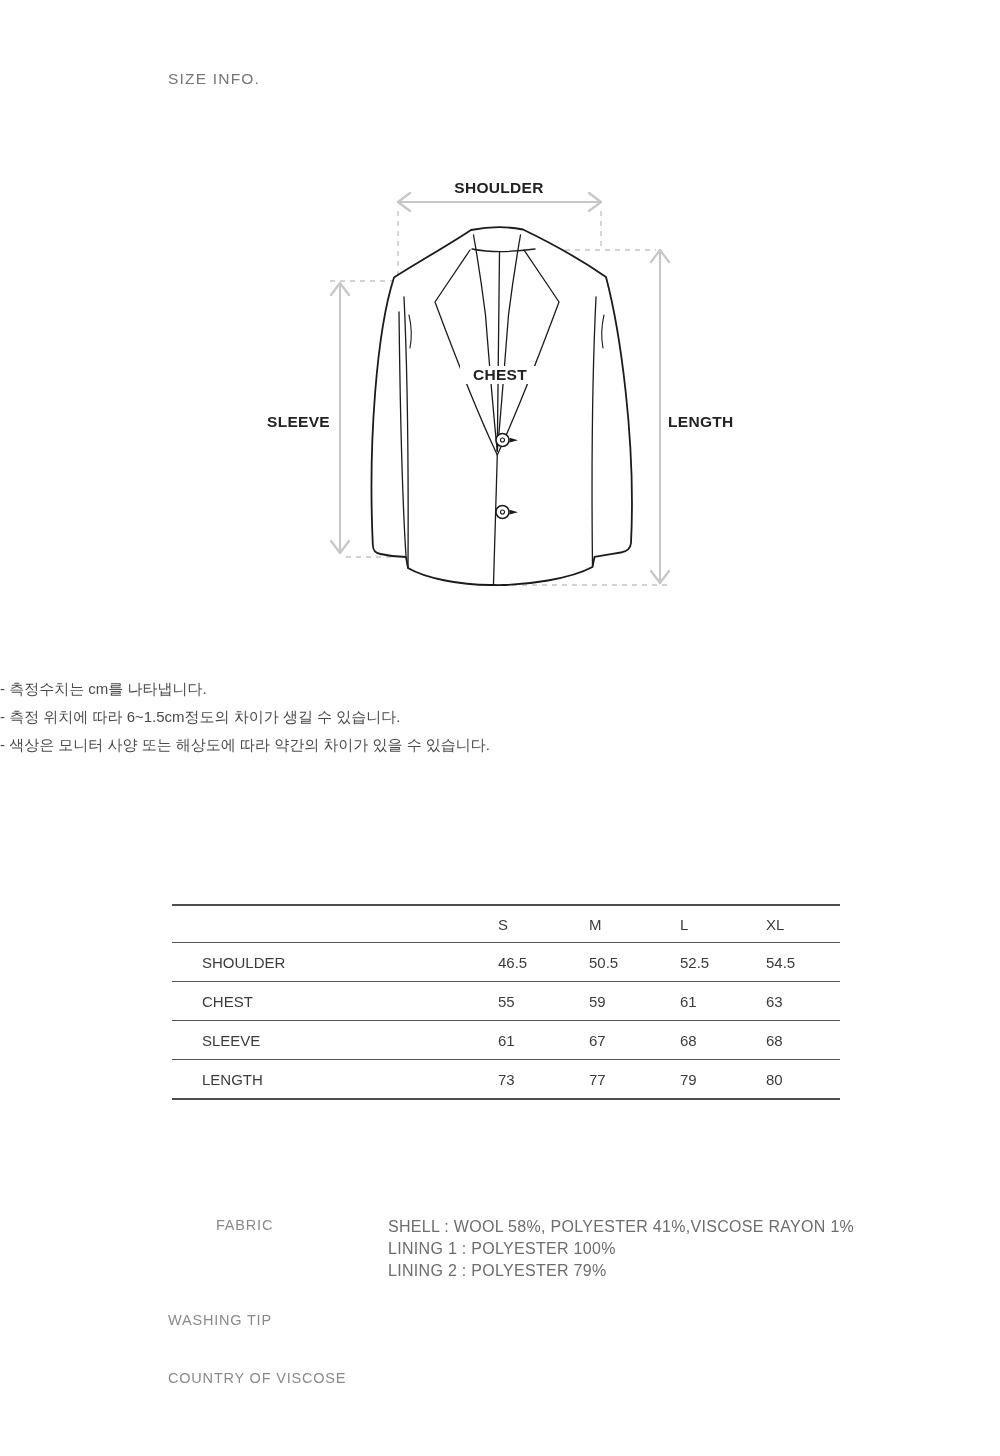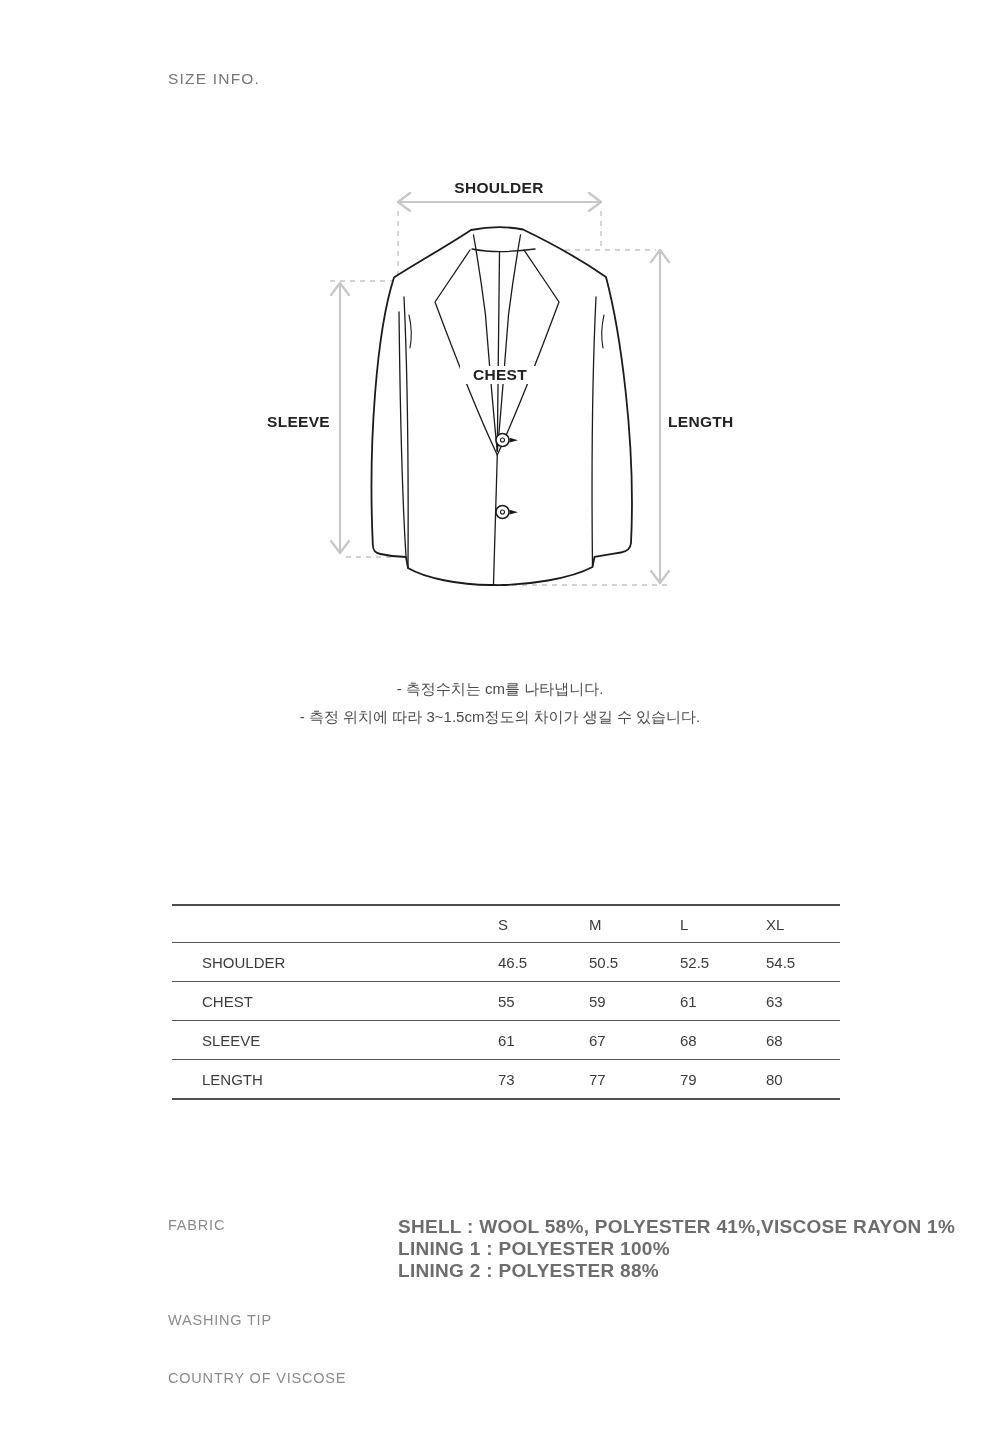--- a/index.html
+++ b/index.html
@@ -21,21 +21,21 @@
   .measure-label {
     font-weight:700; color:#222222; font-size:15.5px; letter-spacing:0.3px;
   }
   .lbl-shoulder { left:429px; top:179px; width:140px; text-align:center; }
   .lbl-chest    { left:460px; top:366px; width:80px;  text-align:center; background:#ffffff; }
   .lbl-sleeve   { left:256px; top:413px; width:74px;  text-align:right; }
   .lbl-length   { left:668px; top:413px; width:100px; text-align:left; }
 
   
   .notes {
-    left:0; top:675px; width:1000px; text-align:center;
+    left:0; top:675px; width:1000px; 
     font-size:15px; line-height:28px; color:#4a4a4a;
   }
 
   
   .size-table-wrap { left:172px; top:904px; width:668px; }
   table.size-table {
     width:668px; border-collapse:collapse; table-layout:fixed;
     border-top:2px solid #4e4e4e; border-bottom:2px solid #4e4e4e;
     font-size:15px; color:#3c3c3c;
   }
@@ -46,21 +46,21 @@
   table.size-table thead th { height:36px; }
   table.size-table tbody tr:last-child th,
   table.size-table tbody tr:last-child td { border-bottom:none; }
   table.size-table .rowlabel { padding-left:30px; }
 
   
   .info-label {
     left:168px; font-size:14.5px; color:#8a8a8a; letter-spacing:0.8px;
   }
   .info-value {
-    left:398px; font-size:19px; color:#6d6d6d; letter-spacing:0.3px; line-height:22px;font-weight:bold;
+    left:388px; font-size:16px; color:#6d6d6d; letter-spacing:0.3px; line-height:22px;
   }
   .info-value.korean { color:#4f4f4f; letter-spacing:0; }
 
   svg { display:block; }
 </style>
 </head>
 <body>
 
 <div id="page">
 
@@ -159,21 +159,22 @@
     </g>
   </svg>
 
   <div class="abs measure-label lbl-shoulder">SHOULDER</div>
   <div class="abs measure-label lbl-chest">CHEST</div>
   <div class="abs measure-label lbl-sleeve">SLEEVE</div>
   <div class="abs measure-label lbl-length">LENGTH</div>
 
   <div class="abs notes">
     <div>- 측정수치는 cm를 나타냅니다.</div>
-    <div>- 측정 위치에 따라 3~1.5cm정도의 차이가 생길 수 있습니다.</div>
+    <div>- 측정 위치에 따라 6~1.5cm정도의 차이가 생길 수 있습니다.</div>
+    <div>- 색상은 모니터 사양 또는 해상도에 따라 약간의 차이가 있을 수 있습니다.</div>
   </div>
 
   <div class="abs size-table-wrap">
     <table class="size-table">
       <colgroup>
         <col style="width:326px">
           <col style="width:91px">
           <col style="width:91px">
           <col style="width:86px">
           <col style="width:74px">
@@ -213,24 +214,24 @@
           <th class="rowlabel">LENGTH</th>
           <td>73</td>
           <td>77</td>
           <td>79</td>
           <td>80</td>
         </tr>
       </tbody>
     </table>
   </div>
 
-  <div class="abs info-label" style="top:1217px;">FABRIC</div>
+  <div class="abs info-label" style="top:1217px;margin-left:48px;">FABRIC</div>
   <div class="abs info-value" style="top:1216px; width:560px;">
     <div>SHELL : WOOL 58%, POLYESTER 41%,VISCOSE RAYON 1%</div>
     <div>LINING 1 : POLYESTER 100%</div>
-    <div>LINING 2 : POLYESTER 88%</div>
+    <div>LINING 2 : POLYESTER 79%</div>
   </div>
 
   <div class="abs info-label" style="top:1312px;text-align:center;">WASHING TIP</div>
 
   <div class="abs info-label" style="top:1370px;">COUNTRY OF VISCOSE</div>
 
 </div>
 
 </body></html>

